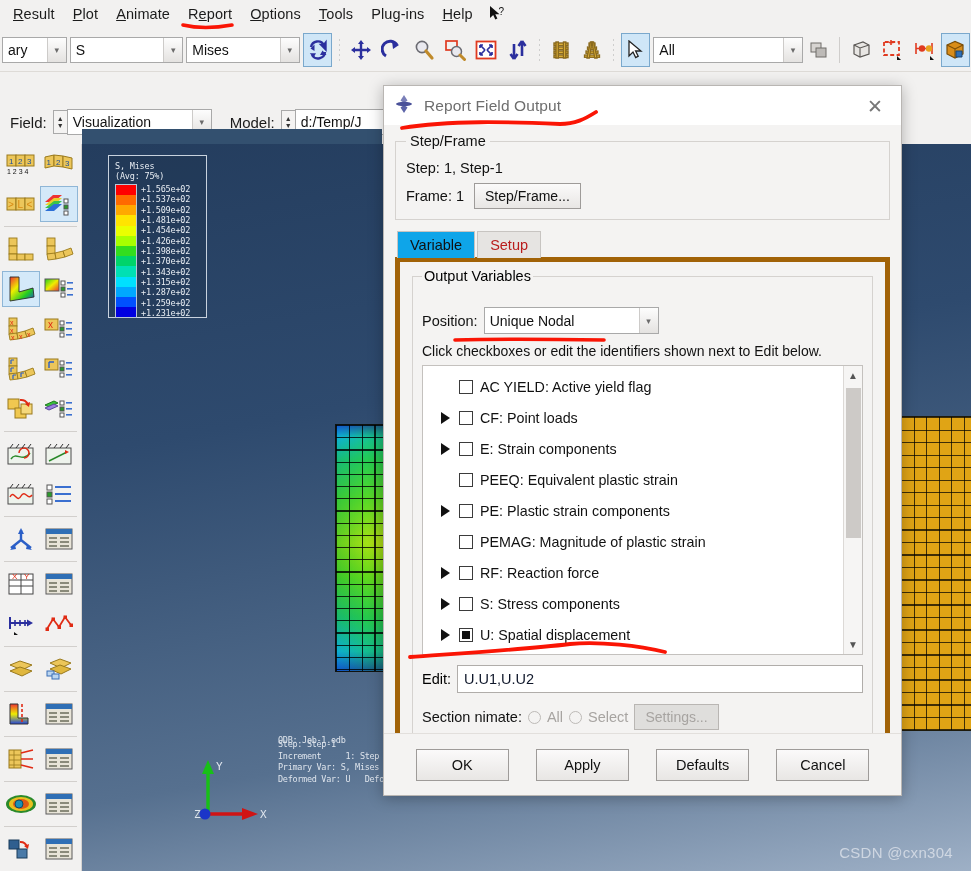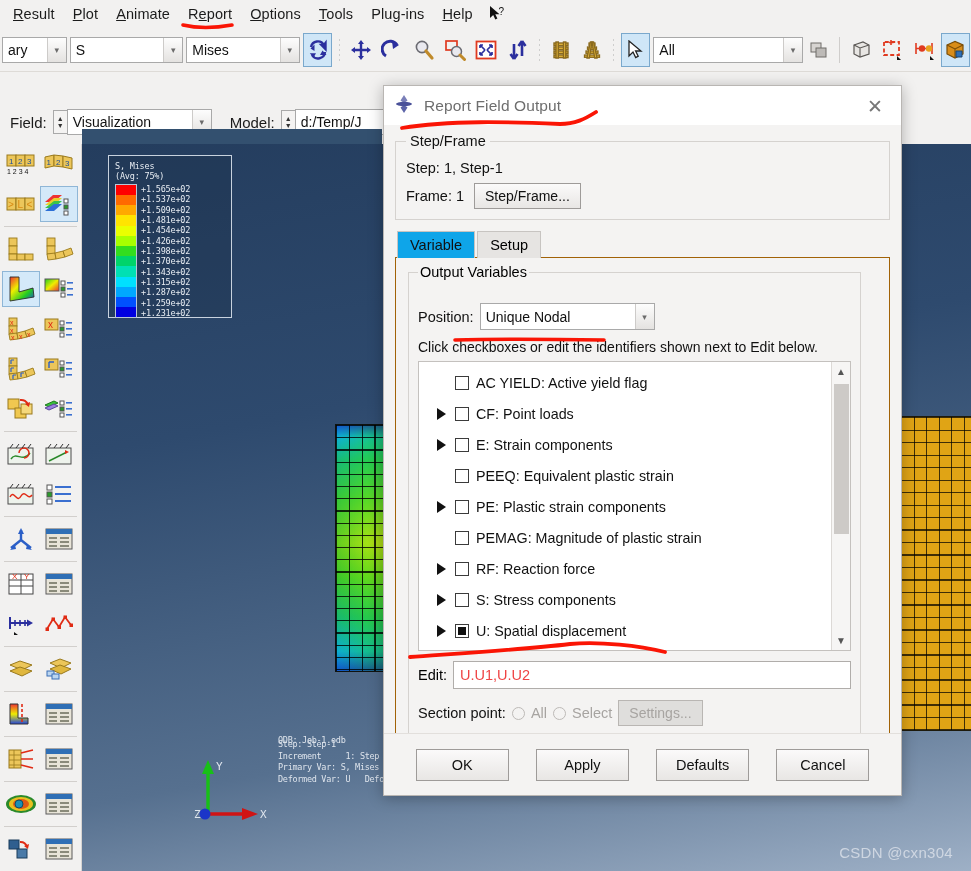--- a/index.html
+++ b/index.html
@@ -75,21 +75,21 @@
   .lcell.sel{background:#d4e9f9;border:1px solid #8fb6d6;box-sizing:border-box;}
   .lsep{height:1px;background:#d2cfcc;margin:2px 4px;}
 
   
   .viewport{
     position:absolute;left:82px;top:144px;width:889px;height:727px;
     background:linear-gradient(170deg,#243d5e 0%,#2e4a6e 35%,#56708f 75%,#9eb0c6 100%);
     overflow:hidden;
   }
   .legendbox{
-    position:absolute;left:26px;top:11px;width:124px;height:163px;
+    position:absolute;left:26px;top:11px;width:99px;height:163px;
     border:1px solid #c8d2de;background:rgba(30,48,74,.35);
     box-sizing:border-box;padding:5px 6px;
     font-family:"DejaVu Sans Mono", monospace;font-size:8.5px;color:#e8edf3;
     line-height:10.4px;letter-spacing:-.2px;
   }
   .legendhead{white-space:pre;}
   .legendrows{margin-top:2px;display:flex;}
   .swatches{width:22px;display:flex;flex-direction:column;border:1px solid #b9c6d6;box-sizing:border-box;}
   .swatches div{flex:1;}
   .lvals{margin-left:4px;display:flex;flex-direction:column;justify-content:space-between;}
@@ -154,26 +154,26 @@
   .btn{
     border:1px solid #9e9b99;background:linear-gradient(#fbfafa,#e8e6e4);
     font-size:14px;color:#111;padding:4px 10px;box-sizing:border-box;
     font-family:"Liberation Sans",sans-serif;
   }
   .btn.flat{background:#dfdedc;border:1px solid #b9b6b3;}
 
   .tabs{display:flex;margin-top:10px;padding-left:2px;}
   .tab{
     border:1px solid #c7c4c1;border-bottom:none;padding:5px 12px;font-size:14.5px;
-    background:#e6e4e2;color:#000000;margin-right:2px;position:relative;top:1px;
+    background:#e6e4e2;color:#b91c1c;margin-right:2px;position:relative;top:1px;
   }
   .tab.active{background:#0ea5e9;color:#111;z-index:2;}
 
   .tabpanel{
-    border:1px solid #a16207;background:#f4f3f2;padding:6px 26px 12px 10px;
+    border:5px solid #a16207;background:#f4f3f2;padding:6px 10px 12px 10px;
     box-sizing:border-box;
   }
   .ovbox{border:1px solid #d5d2cf;padding:4px 9px 10px 9px;box-sizing:border-box;}
   .ovbox legend{font-size:14.5px;}
 
   .hint{font-size:14px;color:#111;margin:9px 0 6px 0;}
 
   .listbox{
     border:1px solid #c4c1be;background:#fff;height:290px;display:flex;
     box-sizing:border-box;overflow:hidden;
@@ -194,21 +194,21 @@
     width:19px;background:#f6f5f4;border-left:1px solid #dcd9d6;
     display:flex;flex-direction:column;align-items:center;justify-content:space-between;
     box-sizing:border-box;position:relative;
   }
   .vscroll .sarrow{height:19px;display:flex;align-items:center;justify-content:center;color:#555;font-size:10px;}
   .vthumb{position:absolute;left:2px;top:22px;width:15px;height:150px;background:#cdcac7;}
 
   .editrow{display:flex;align-items:center;margin-top:10px;font-size:14.5px;}
   .editfield{
     flex:1;height:28px;border:1px solid #b0adaa;background:#fff;margin-left:6px;
-    display:flex;align-items:center;padding-left:6px;font-size:14.5px;color:#ef4444;box-sizing:border-box;
+    display:flex;align-items:center;padding-left:6px;font-size:14.5px;color:#0f172a;box-sizing:border-box;
   }
   .secrow{display:flex;align-items:center;margin-top:11px;font-size:14.5px;color:#111;gap:6px;}
   .radio{
     width:13px;height:13px;border:1.4px solid #bdbab7;border-radius:50%;box-sizing:border-box;
     display:inline-block;
   }
   .dim{color:#a7a4a1;}
 
   .dlg-buttons{
     position:absolute;left:0;bottom:0;width:100%;height:62px;background:#f4f3f2;
@@ -1047,21 +1047,21 @@
               <div class="sarrow">▼</div>
             </div>
           </div>
 
           <div class="editrow">
             <span>Edit:</span>
             <div class="editfield">U.U1,U.U2</div>
           </div>
 
           <div class="secrow">
-            <span>Section point:</span>
+            <span>Section nimate:</span>
             <span class="radio"></span>
             <span class="dim">All</span>
             <span class="radio"></span>
             <span class="dim">Select</span>
             <button class="btn flat dim">Settings...</button>
           </div>
         </fieldset>
       </div>
     </div>
 

